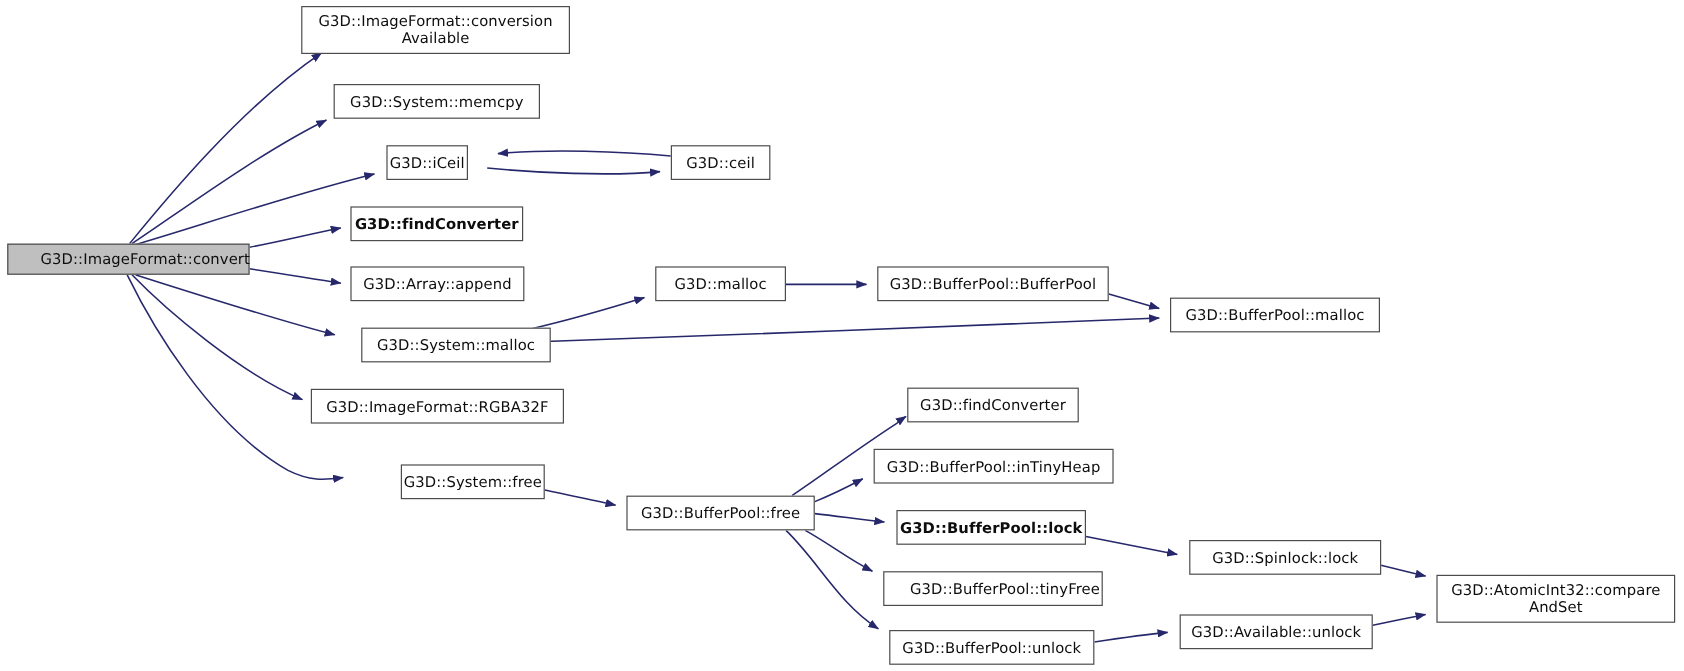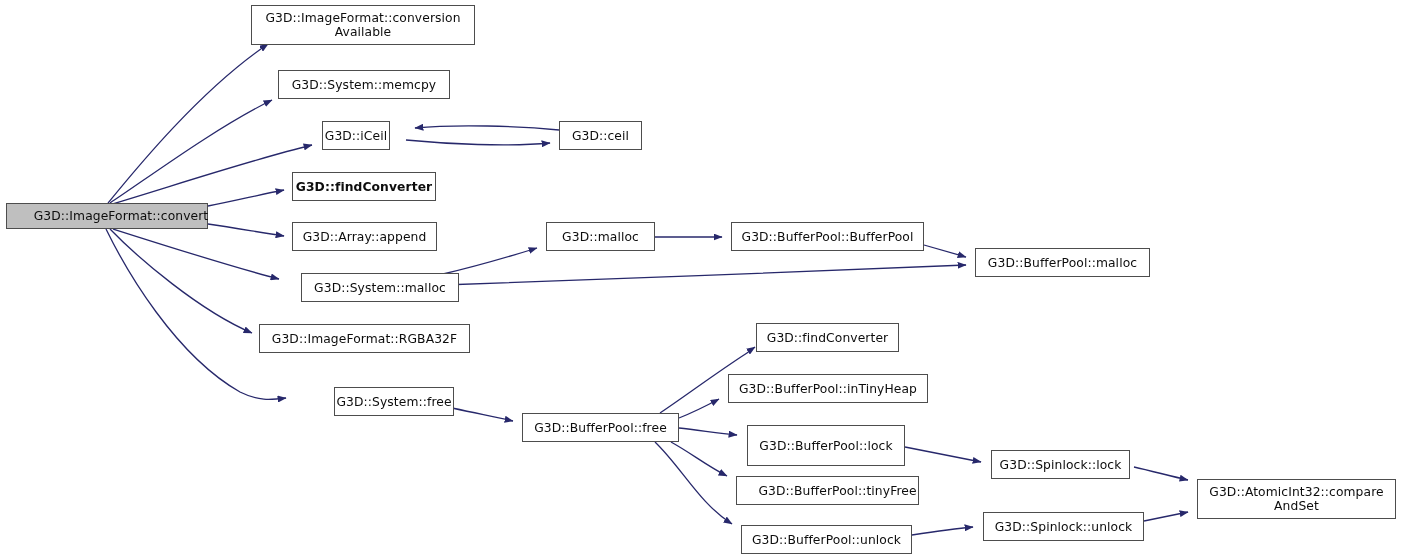--- a/index.html
+++ b/index.html
@@ -95,21 +95,21 @@
       <div class="node" style="left: 292px; top: 222px; width: 145px; height: 29px;"><span class="node-label">G3D::Array::append</span></div>
       <div class="node" style="left: 285px; top: 273px; width: 158px; height: 29px; margin-left: 16px;"><span class="node-label">G3D::System::malloc</span></div>
       <div class="node" style="left: 546px; top: 222px; width: 109px; height: 29px;"><span class="node-label">G3D::malloc</span></div>
       <div class="node" style="left: 731px; top: 222px; width: 193px; height: 29px;"><span class="node-label">G3D::BufferPool::BufferPool</span></div>
       <div class="node" style="left: 975px; top: 248px; width: 175px; height: 29px;"><span class="node-label">G3D::BufferPool::malloc</span></div>
       <div class="node" style="left: 259px; top: 324px; width: 211px; height: 29px;"><span class="node-label">G3D::ImageFormat::RGBA32F</span></div>
       <div class="node" style="left: 294px; top: 387px; width: 120px; height: 29px; margin-left: 40px;"><span class="node-label">G3D::System::free</span></div>
       <div class="node" style="left: 522px; top: 413px; width: 157px; height: 29px; justify-content: center;"><span class="node-label">G3D::BufferPool::free</span></div>
       <div class="node" style="left: 756px; top: 323px; width: 143px; height: 29px;"><span class="node-label">G3D::findConverter</span></div>
       <div class="node" style="left: 728px; top: 374px; width: 200px; height: 29px;"><span class="node-label">G3D::BufferPool::inTinyHeap</span></div>
-      <div class="node" style="left: 747px; top: 425px; width: 158px; height: 41px;"><span class="node-label">G3D::BufferPool::lock</span></div>
+      <div class="node" style="left: 747px; top: 425px; width: 158px; height: 29px; font-weight: bold;"><span class="node-label">G3D::BufferPool::lock</span></div>
       <div class="node" style="left: 736px; top: 476px; width: 183px; height: 29px; padding-left: 20px;"><span class="node-label">G3D::BufferPool::tinyFree</span></div>
       <div class="node" style="left: 741px; top: 525px; width: 171px; height: 29px;"><span class="node-label">G3D::BufferPool::unlock</span></div>
-      <div class="node" style="left: 991px; top: 450px; width: 139px; height: 29px;"><span class="node-label">G3D::Spinlock::lock</span></div>
-      <div class="node" style="left: 983px; top: 512px; width: 161px; height: 29px;"><span class="node-label">G3D::Spinlock::unlock</span></div>
+      <div class="node" style="left: 991px; top: 450px; width: 160px; height: 29px;"><span class="node-label">G3D::Spinlock::lock</span></div>
+      <div class="node" style="left: 983px; top: 512px; width: 161px; height: 29px;"><span class="node-label">G3D::Available::unlock</span></div>
       <div class="node" style="left: 1197px; top: 479px; width: 199px; height: 40px;"><span class="node-label">G3D::AtomicInt32::compare
 AndSet</span></div>
     </div>
 </div>
 
 </body></html>

